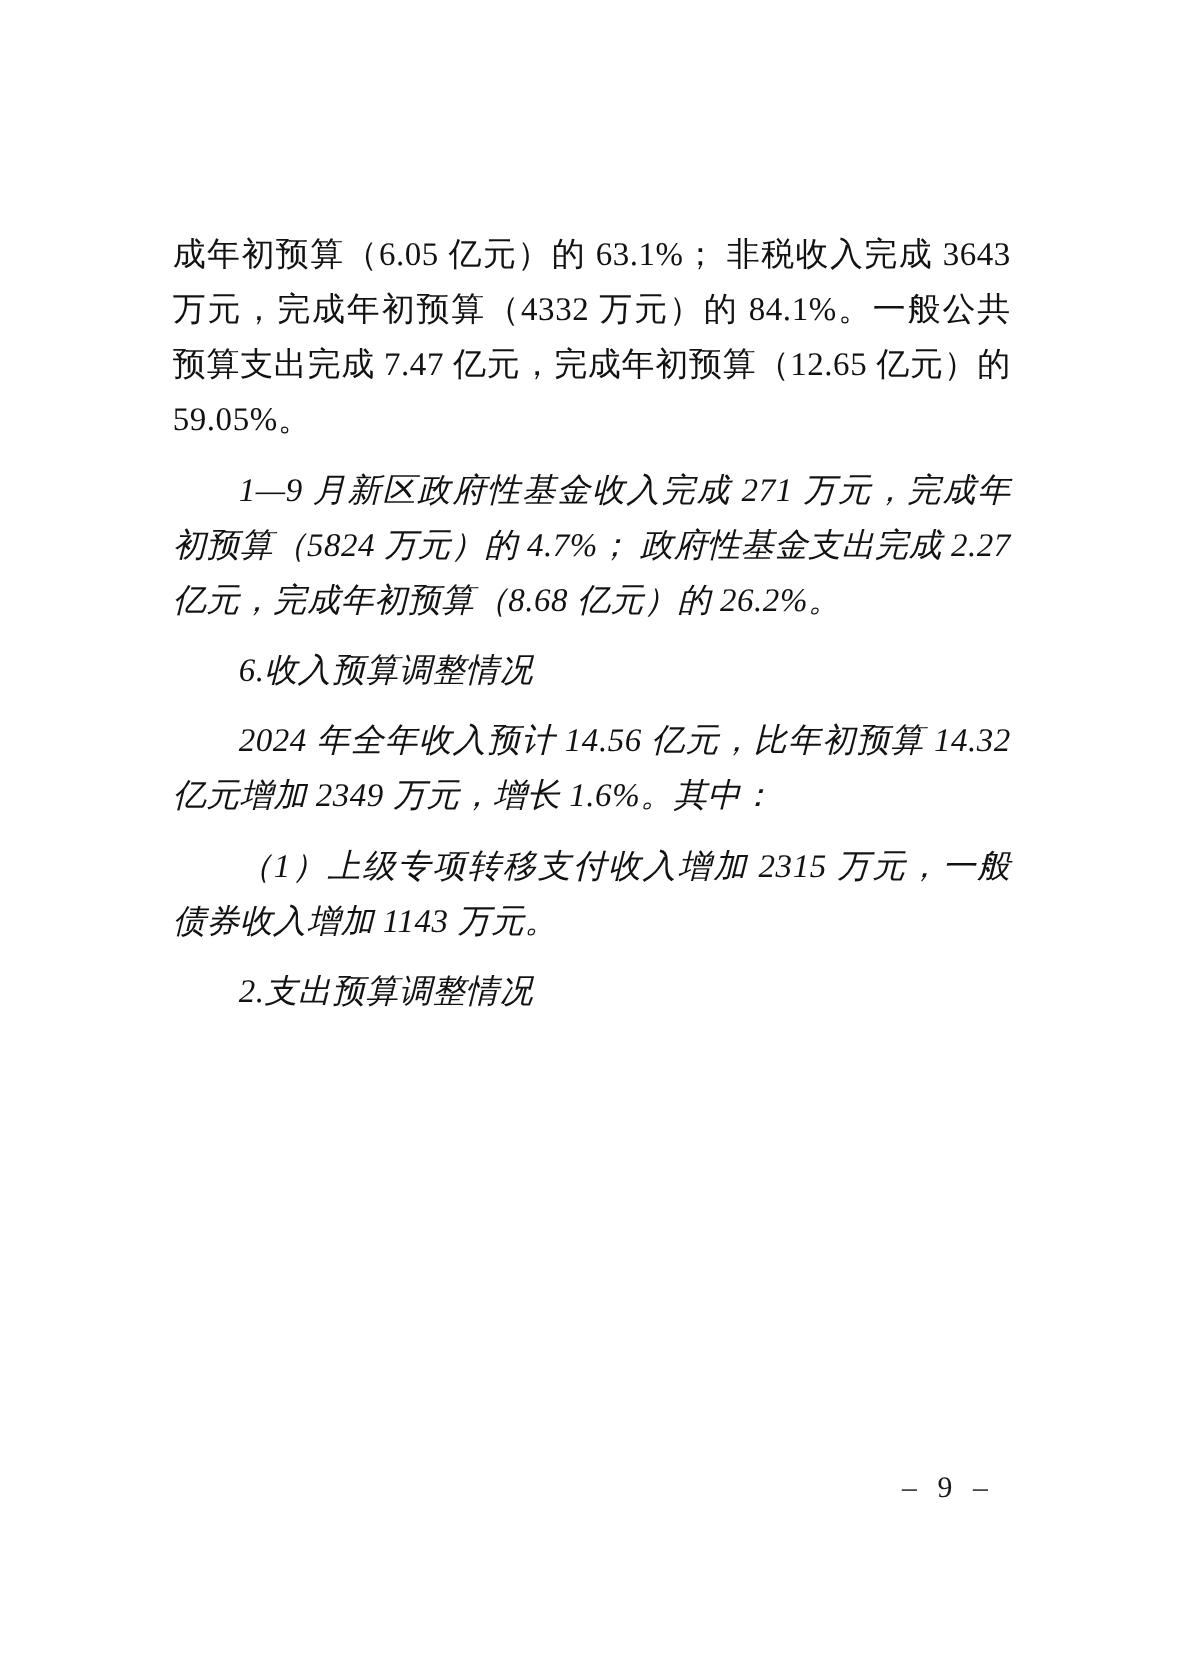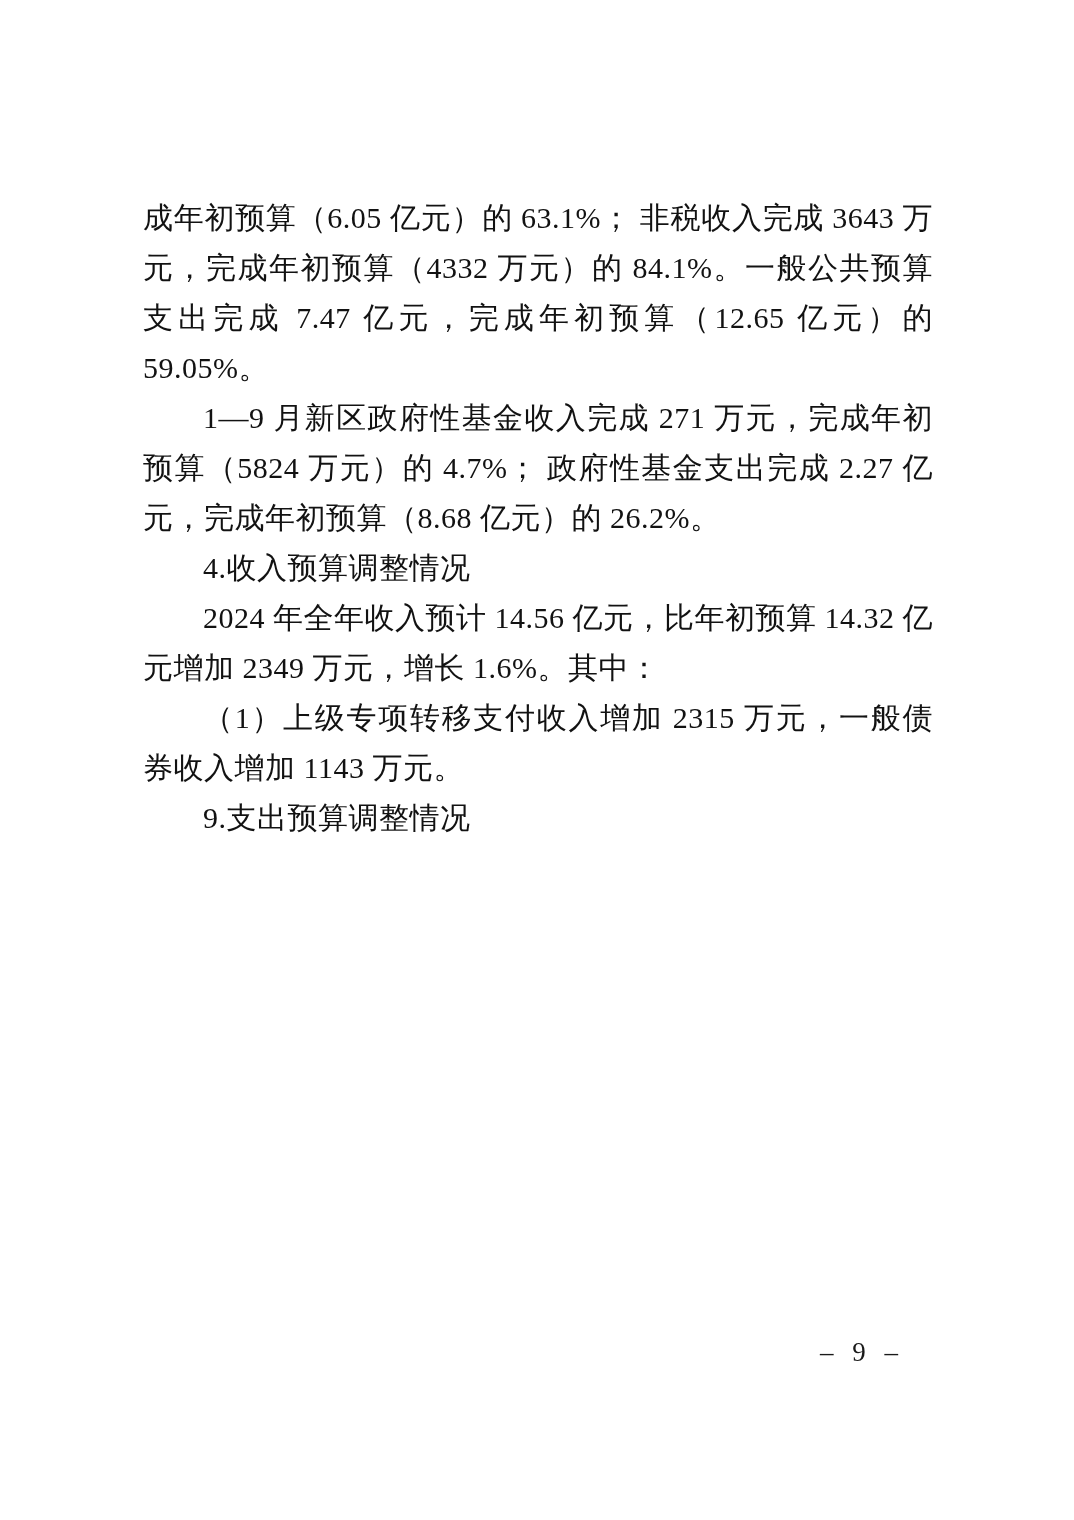--- a/index.html
+++ b/index.html
@@ -16,29 +16,30 @@
     font-family: "Liberation Serif", "DejaVu Serif", serif;
     color: #121212;
   }
   .text-block {
     position: absolute;
     left: 143px;
     top: 193px;
     width: 790px;
   }
   .text-block p {
-    margin: 0;
+    margin: 14px;
     font-size: 30px;
     line-height: 50px;
     text-align: justify;
     text-justify: inter-ideograph;
     letter-spacing: 0.5px;
   }
   .text-block p.indent {
     text-indent: 2em;
+    font-style: italic;
   }
   .text-block p.continuation {
     text-indent: 0;
   }
   .page-footer {
     position: absolute;
     top: 1336px;
     right: 170px;
     font-size: 27px;
     line-height: 32px;
@@ -47,21 +48,21 @@
   }
 </style>
 </head>
 <body>
 
 <div class="page">
 
   <div class="text-block">
     <p class="continuation">成年初预算（6.05 亿元）的 63.1%； 非税收入完成 3643 万元，完成年初预算（4332 万元）的 84.1%。一般公共预算支出完成 7.47 亿元，完成年初预算（12.65 亿元）的 59.05%。</p>
     <p class="indent">1—9 月新区政府性基金收入完成 271 万元，完成年初预算（5824 万元）的 4.7%； 政府性基金支出完成 2.27 亿元，完成年初预算（8.68 亿元）的 26.2%。</p>
-    <p class="indent">4.收入预算调整情况</p>
+    <p class="indent">6.收入预算调整情况</p>
     <p class="indent">2024 年全年收入预计 14.56 亿元，比年初预算 14.32 亿元增加 2349 万元，增长 1.6%。其中：</p>
     <p class="indent">（1）上级专项转移支付收入增加 2315 万元，一般债券收入增加 1143 万元。</p>
-    <p class="indent">9.支出预算调整情况</p>
+    <p class="indent">2.支出预算调整情况</p>
   </div>
 
   <div class="page-footer">– 9 –</div>
 
 </div>
 
 </body></html>

